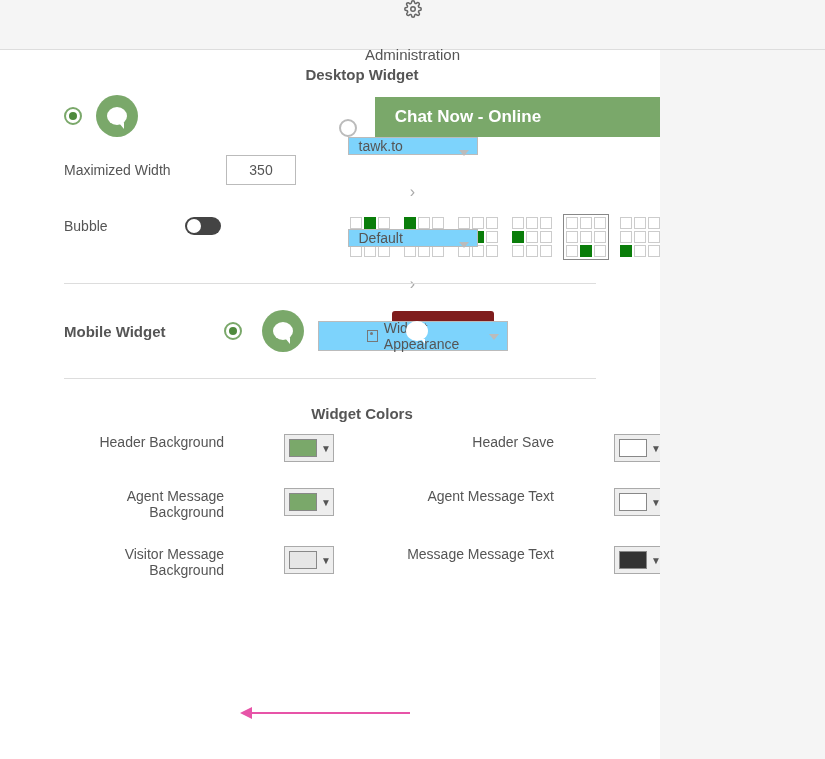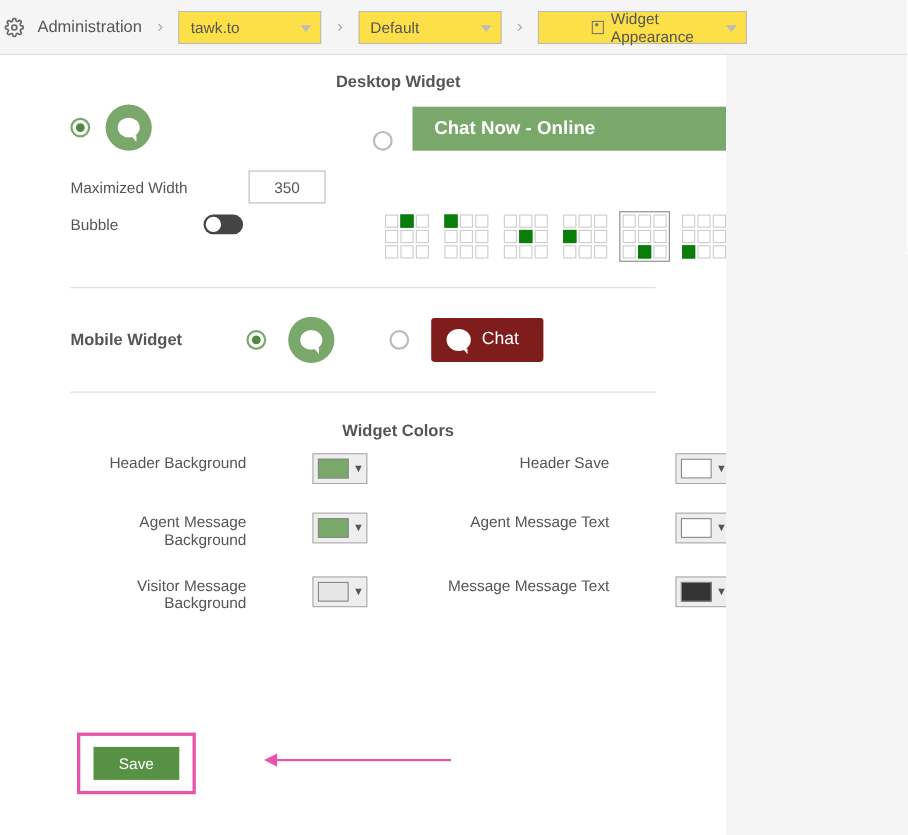--- a/index.html
+++ b/index.html
@@ -4,28 +4,29 @@
 <style>
 * { box-sizing: border-box; margin: 0; padding: 0; font-family: Arial, Helvetica, sans-serif; }
 html, body { width: 825px; height: 759px; background: #fff; }
 .topbar {
   height: 50px;
   background: #f5f5f5;
   border-bottom: 1px solid #ddd;
   display: flex;
   align-items: center;
   padding: 0 4px;
-  gap: 12px;
+  gap: 28px;
+  flex-direction: column;
 }
 .gear-svg { flex-shrink: 0; }
 .breadcrumb-label { font-size: 15px; color: #555; }
 .chevron { color: #aaa; font-size: 16px; padding: 0 2px; }
 .dropdown {
   border: 1px solid #bbb;
-  background: #fde047;
+  background: #7dd3fc;
   height: 30px;
   padding: 0 28px 0 10px;
   display: flex;
   align-items: center;
   font-size: 14px;
   color: #555;
   position: relative;
 }
 .dropdown::after {
   content: "";
@@ -170,21 +171,21 @@
   </div>
 
   <div class="dim-row indent">
     <div class="dim-col" style="width:232px;">
       <span class="label">Maximized Width</span>
       <input class="num-input" value="350" style="">
     </div>
     <div style="width:60px;"></div>
   </div>
 
-  <div class="dim-row indent" style="margin-top:10px;align-items:flex-start;">
+  <div class="dim-row indent" style="margin-top:32px;align-items:flex-start;">
     <div class="dim-col" style="width:160px;">
       <span class="label">Bubble</span>
       <span class="toggle"></span>
     </div>
     <div style="width:132px;"></div>
     <div class="grid-set">
       <div class="grid33">
         <span class="cell"></span>
             <span class="cell g"></span>
             <span class="cell"></span>
@@ -303,21 +304,18 @@
           <span class="picker-arrow">▼</span>
         </span>
     <span class="label">Message Message Text</span>
     <span class="color-picker">
           <span class="swatch" style="background:#333;"></span>
           <span class="picker-arrow">▼</span>
         </span>
   </div>
 
   <div class="save-area">
-    <span class="save-highlight">
-      <button class="save-btn">Save</button>
-    </span>
     <span class="arrow"></span>
   </div>
 
 </div>
 <div class="sidepad"></div>
 </div>
 
 </body></html>

